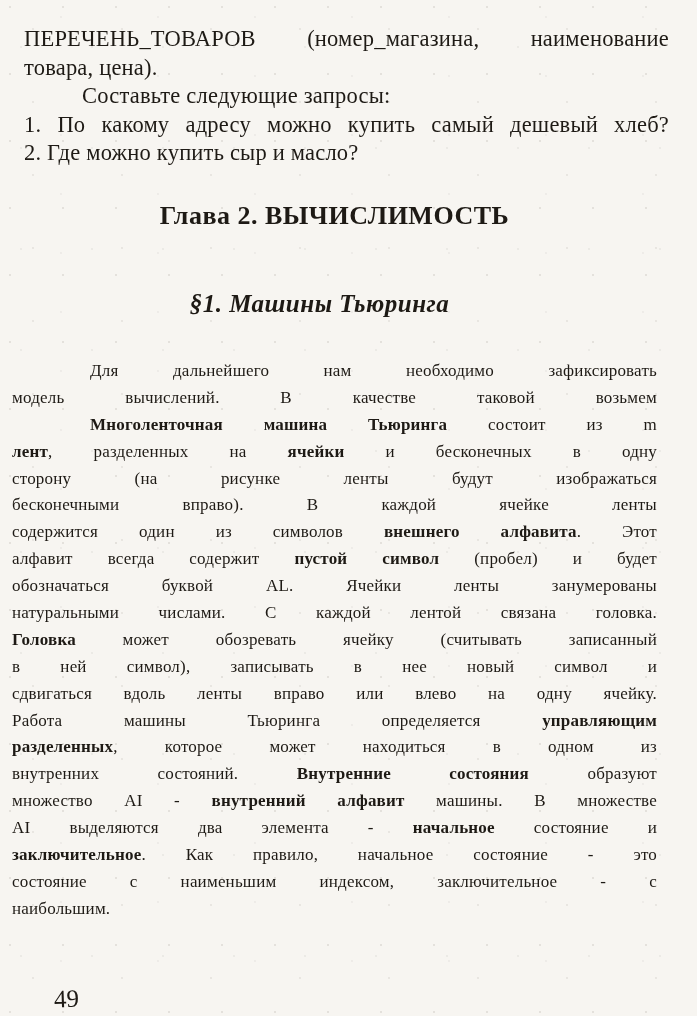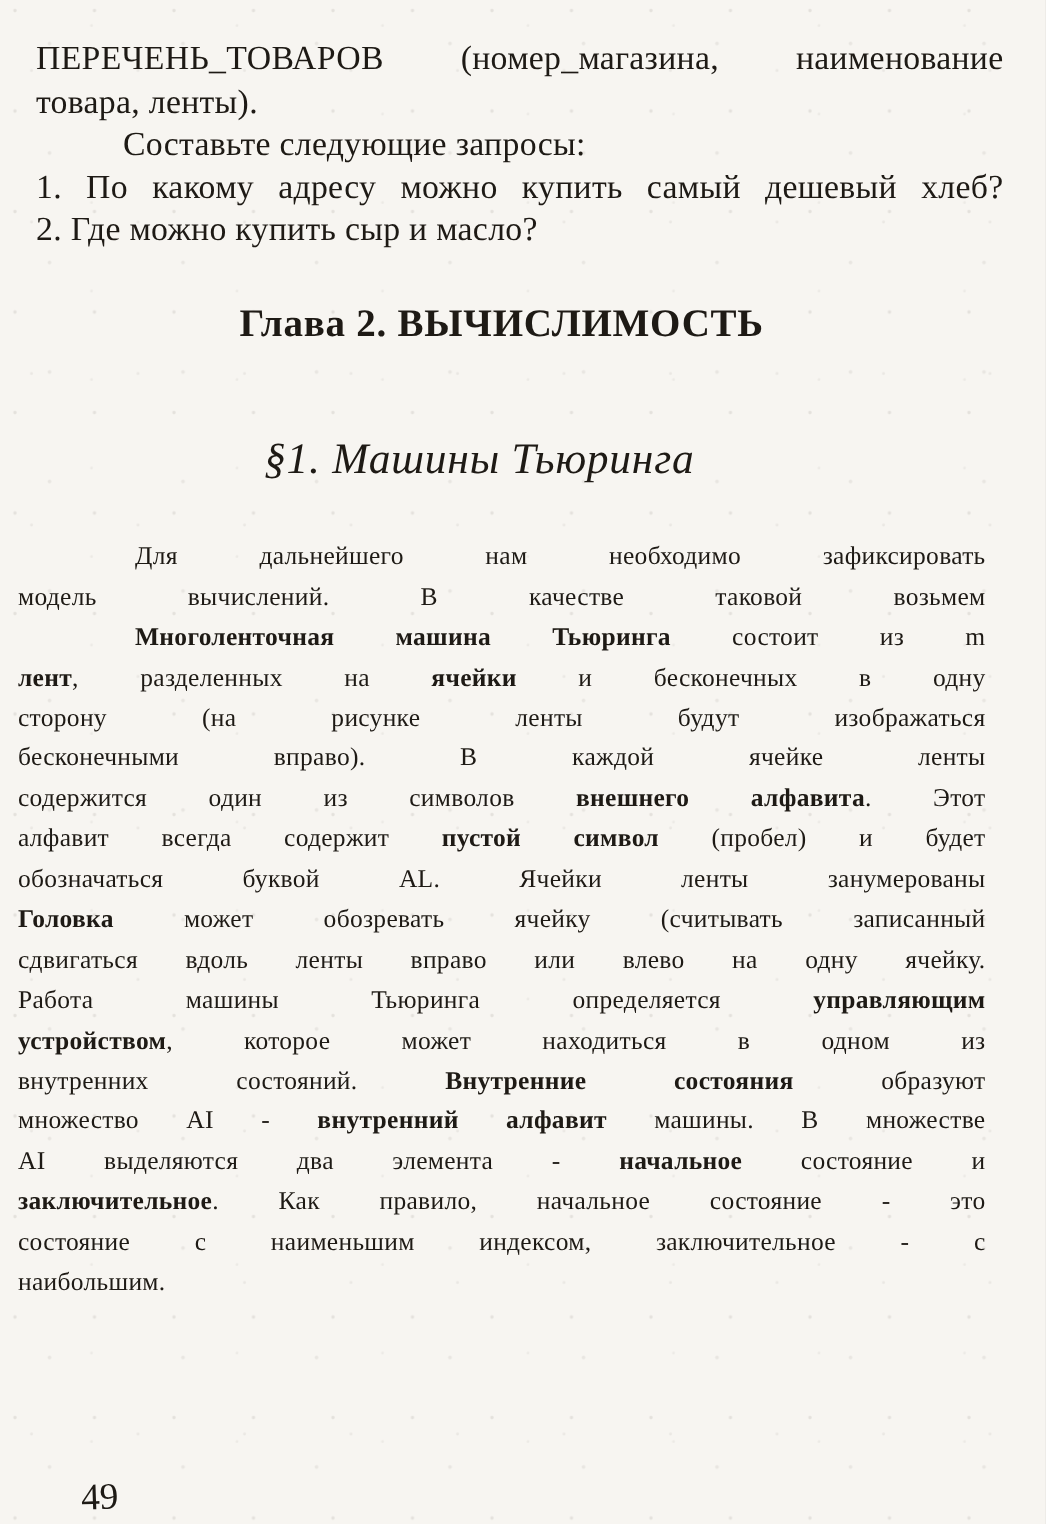--- a/index.html
+++ b/index.html
@@ -29,54 +29,56 @@
   .ind-p{text-indent:78px;}
   .ind-s{text-indent:58px;}
   .b{font-weight:700;font-family:Liberation Serif, serif;}
   .chapter{
     position:absolute;top:201px;left:12px;width:645px;
     text-align:center;font-size:26px;font-weight:700;letter-spacing:0.5px;
   }
   .section{
     position:absolute;top:290px;left:12px;width:645px;box-sizing:border-box;
     padding-right:30px;
-    text-align:center;font-size:29px;font-weight:400;font-style:italic;letter-spacing:0.5px;
+    text-align:center;font-size:25px;font-weight:700;font-style:italic;letter-spacing:0.5px;
   }
   .pagenum{
     position:absolute;left:54px;top:985px;
     font-size:25px;transform:rotate(-2deg);
   }
 </style>
 </head>
 <body>
 
 <div class="page">
   <div class="block intro">
       <div class="line aj"><span>ПЕРЕЧЕНЬ_ТОВАРОВ (номер_магазина, наименование</span></div>
-      <div class="line al"><span>товара, ленты).</span></div>
+      <div class="line al"><span>товара, цена).</span></div>
       <div class="line al ind-s"><span>Составьте следующие запросы:</span></div>
       <div class="line aj"><span>1. По какому адресу можно купить самый дешевый хлеб?</span></div>
       <div class="line al"><span>2. Где можно купить сыр и масло?</span></div>
     </div>
   <div class="chapter">Глава 2. ВЫЧИСЛИМОСТЬ</div>
   <div class="section">§1. Машины Тьюринга</div>
   <div class="block bodytext">
       <div class="line aj ind-p"><span>Для дальнейшего нам необходимо зафиксировать</span></div>
       <div class="line aj"><span>модель вычислений. В качестве таковой возьмем</span></div>
       <div class="line aj ind-p"><span class="b">Многоленточная машина Тьюринга</span><span> состоит из m</span></div>
       <div class="line aj"><span class="b">лент</span><span>, разделенных на </span><span class="b">ячейки</span><span> и бесконечных в одну</span></div>
       <div class="line aj"><span>сторону (на рисунке ленты будут изображаться</span></div>
       <div class="line aj"><span>бесконечными вправо). В каждой ячейке ленты</span></div>
       <div class="line aj"><span>содержится один из символов </span><span class="b">внешнего алфавита</span><span>. Этот</span></div>
       <div class="line aj"><span>алфавит всегда содержит </span><span class="b">пустой символ</span><span> (пробел) и будет</span></div>
       <div class="line aj"><span>обозначаться буквой AL. Ячейки ленты занумерованы</span></div>
+      <div class="line aj"><span>натуральными числами. С каждой лентой связана головка.</span></div>
       <div class="line aj"><span class="b">Головка</span><span> может обозревать ячейку (считывать записанный</span></div>
+      <div class="line aj"><span>в ней символ), записывать в нее новый символ и</span></div>
       <div class="line aj"><span>сдвигаться вдоль ленты вправо или влево на одну ячейку.</span></div>
       <div class="line aj"><span>Работа машины Тьюринга определяется </span><span class="b">управляющим</span></div>
-      <div class="line aj"><span class="b">устройством</span><span>, которое может находиться в одном из</span></div>
+      <div class="line aj"><span class="b">разделенных</span><span>, которое может находиться в одном из</span></div>
       <div class="line aj"><span>внутренних состояний. </span><span class="b">Внутренние состояния</span><span> образуют</span></div>
       <div class="line aj"><span>множество AI - </span><span class="b">внутренний алфавит</span><span> машины. В множестве</span></div>
       <div class="line aj"><span>AI выделяются два элемента - </span><span class="b">начальное</span><span> состояние и</span></div>
       <div class="line aj"><span class="b">заключительное</span><span>. Как правило, начальное состояние - это</span></div>
       <div class="line aj"><span>состояние с наименьшим индексом, заключительное - с</span></div>
       <div class="line al"><span>наибольшим.</span></div>
     </div>
   <div class="pagenum">49</div>
 </div>
 

